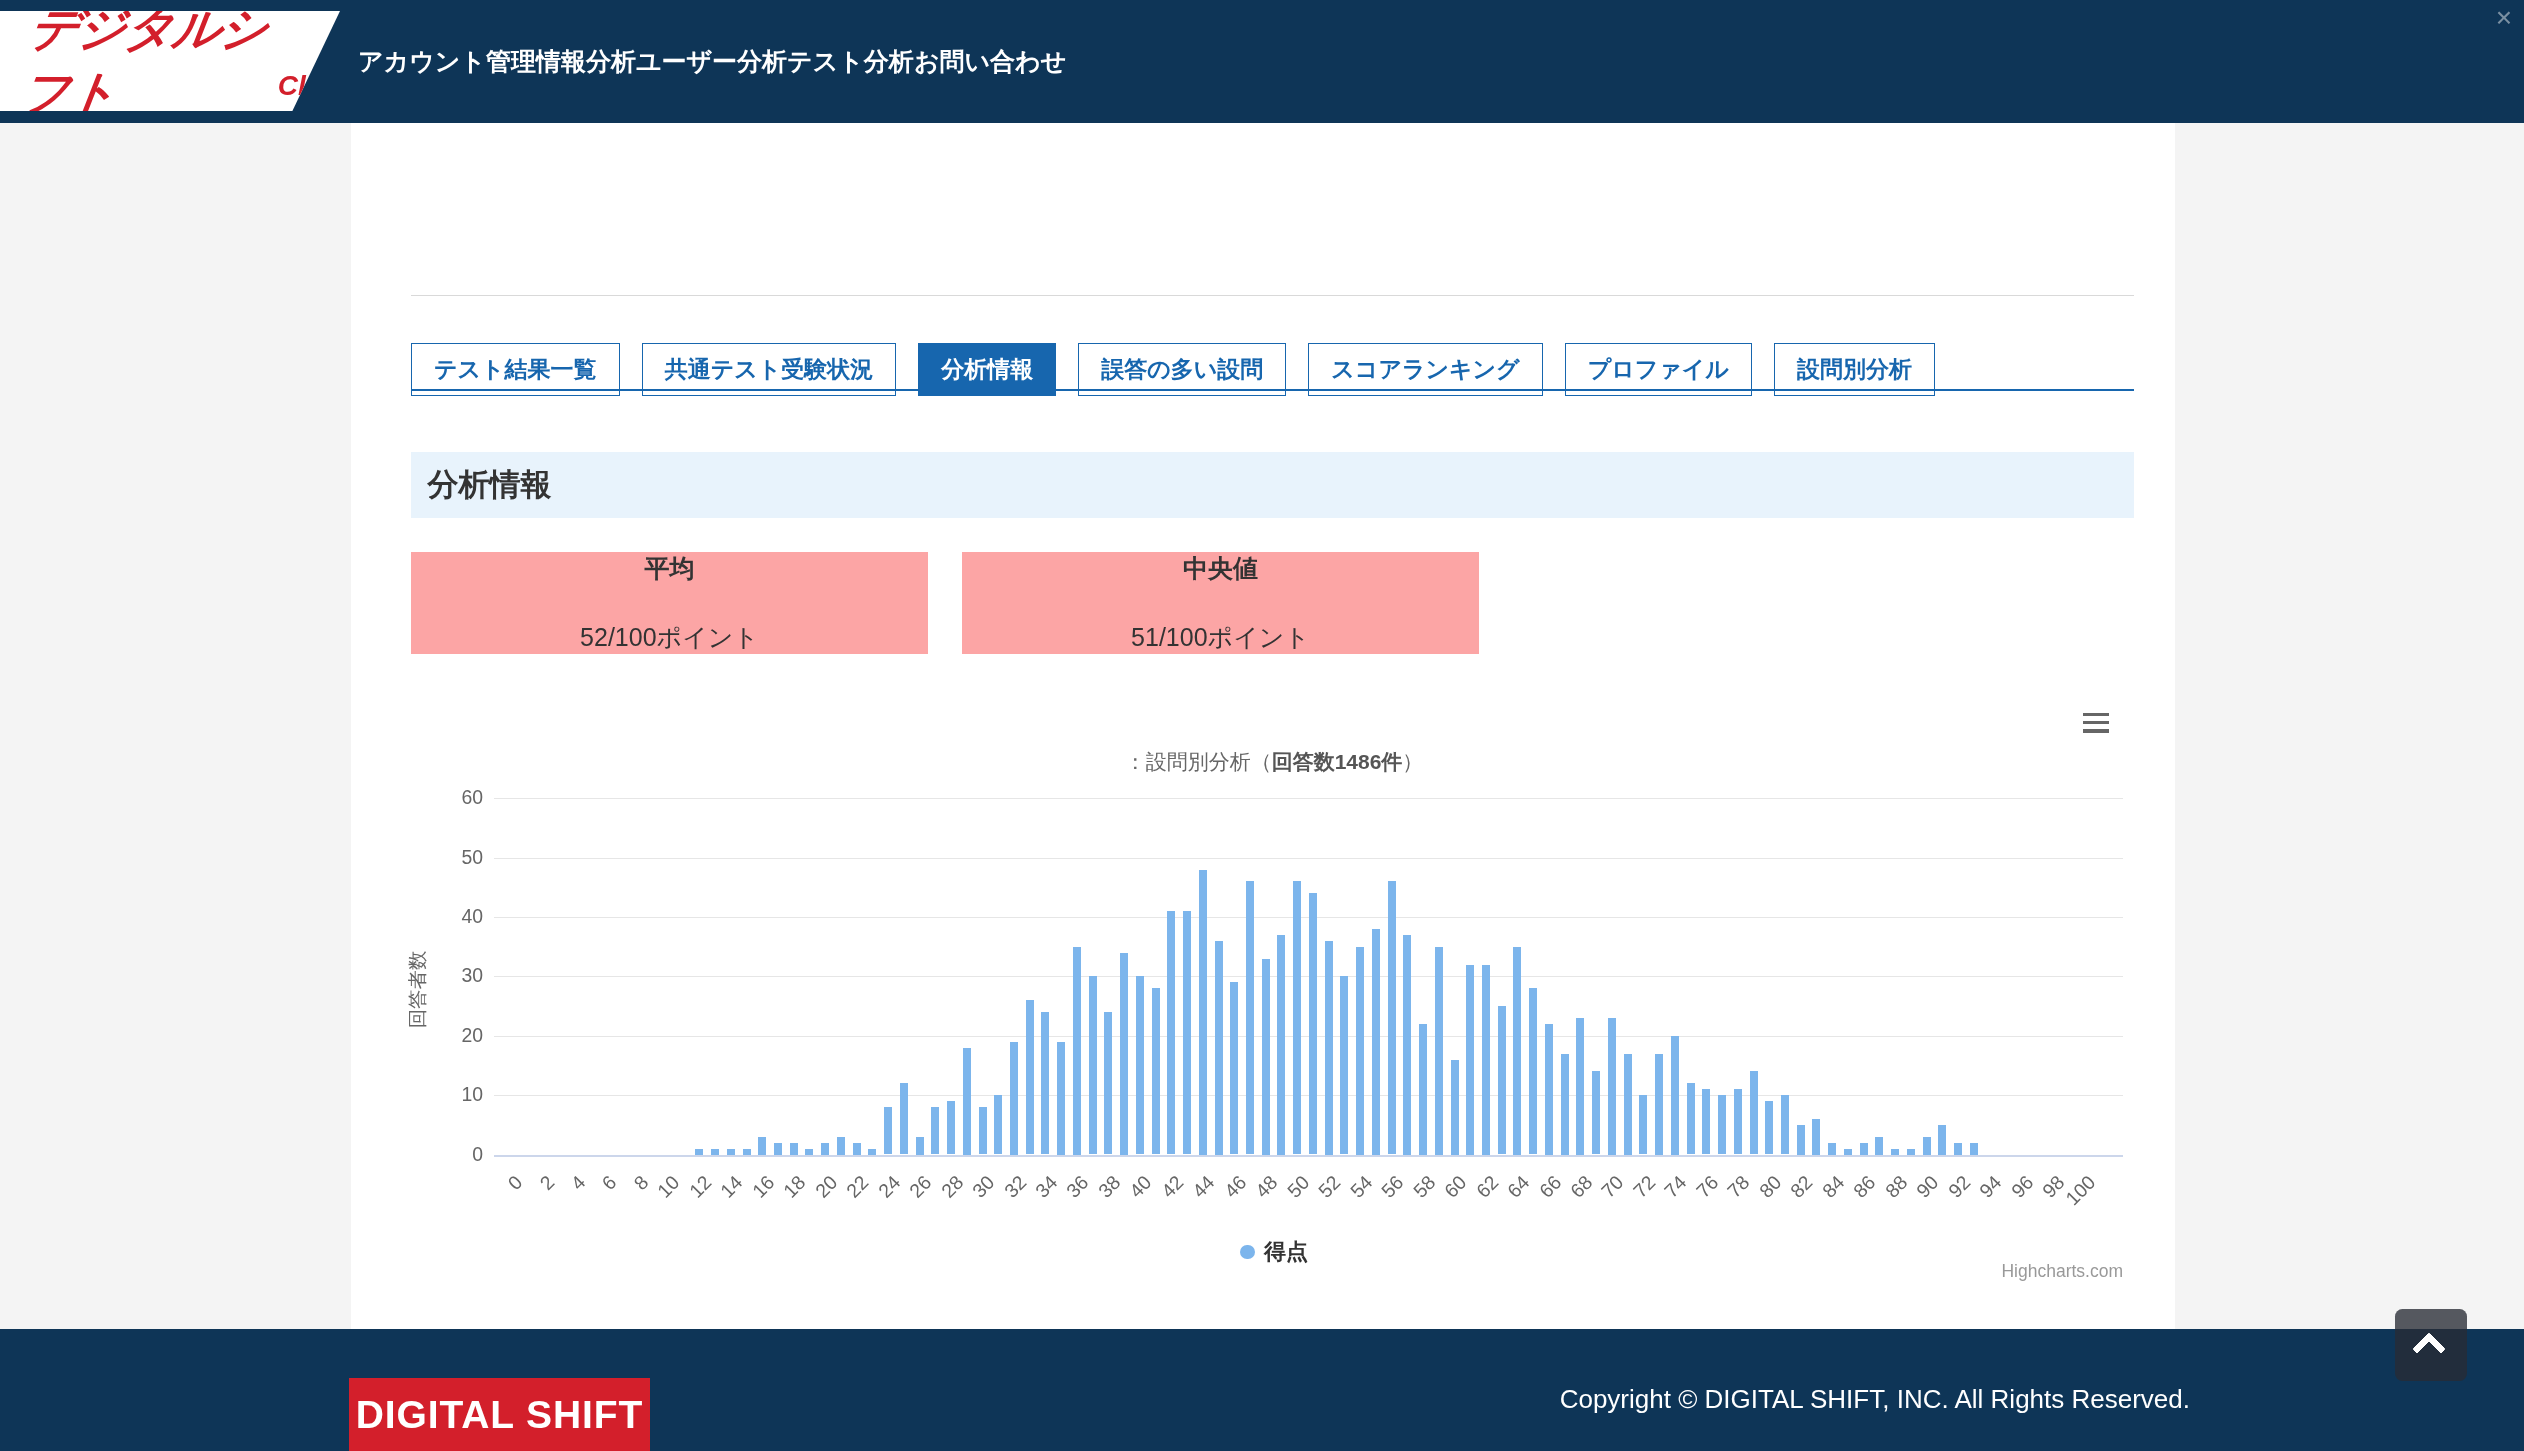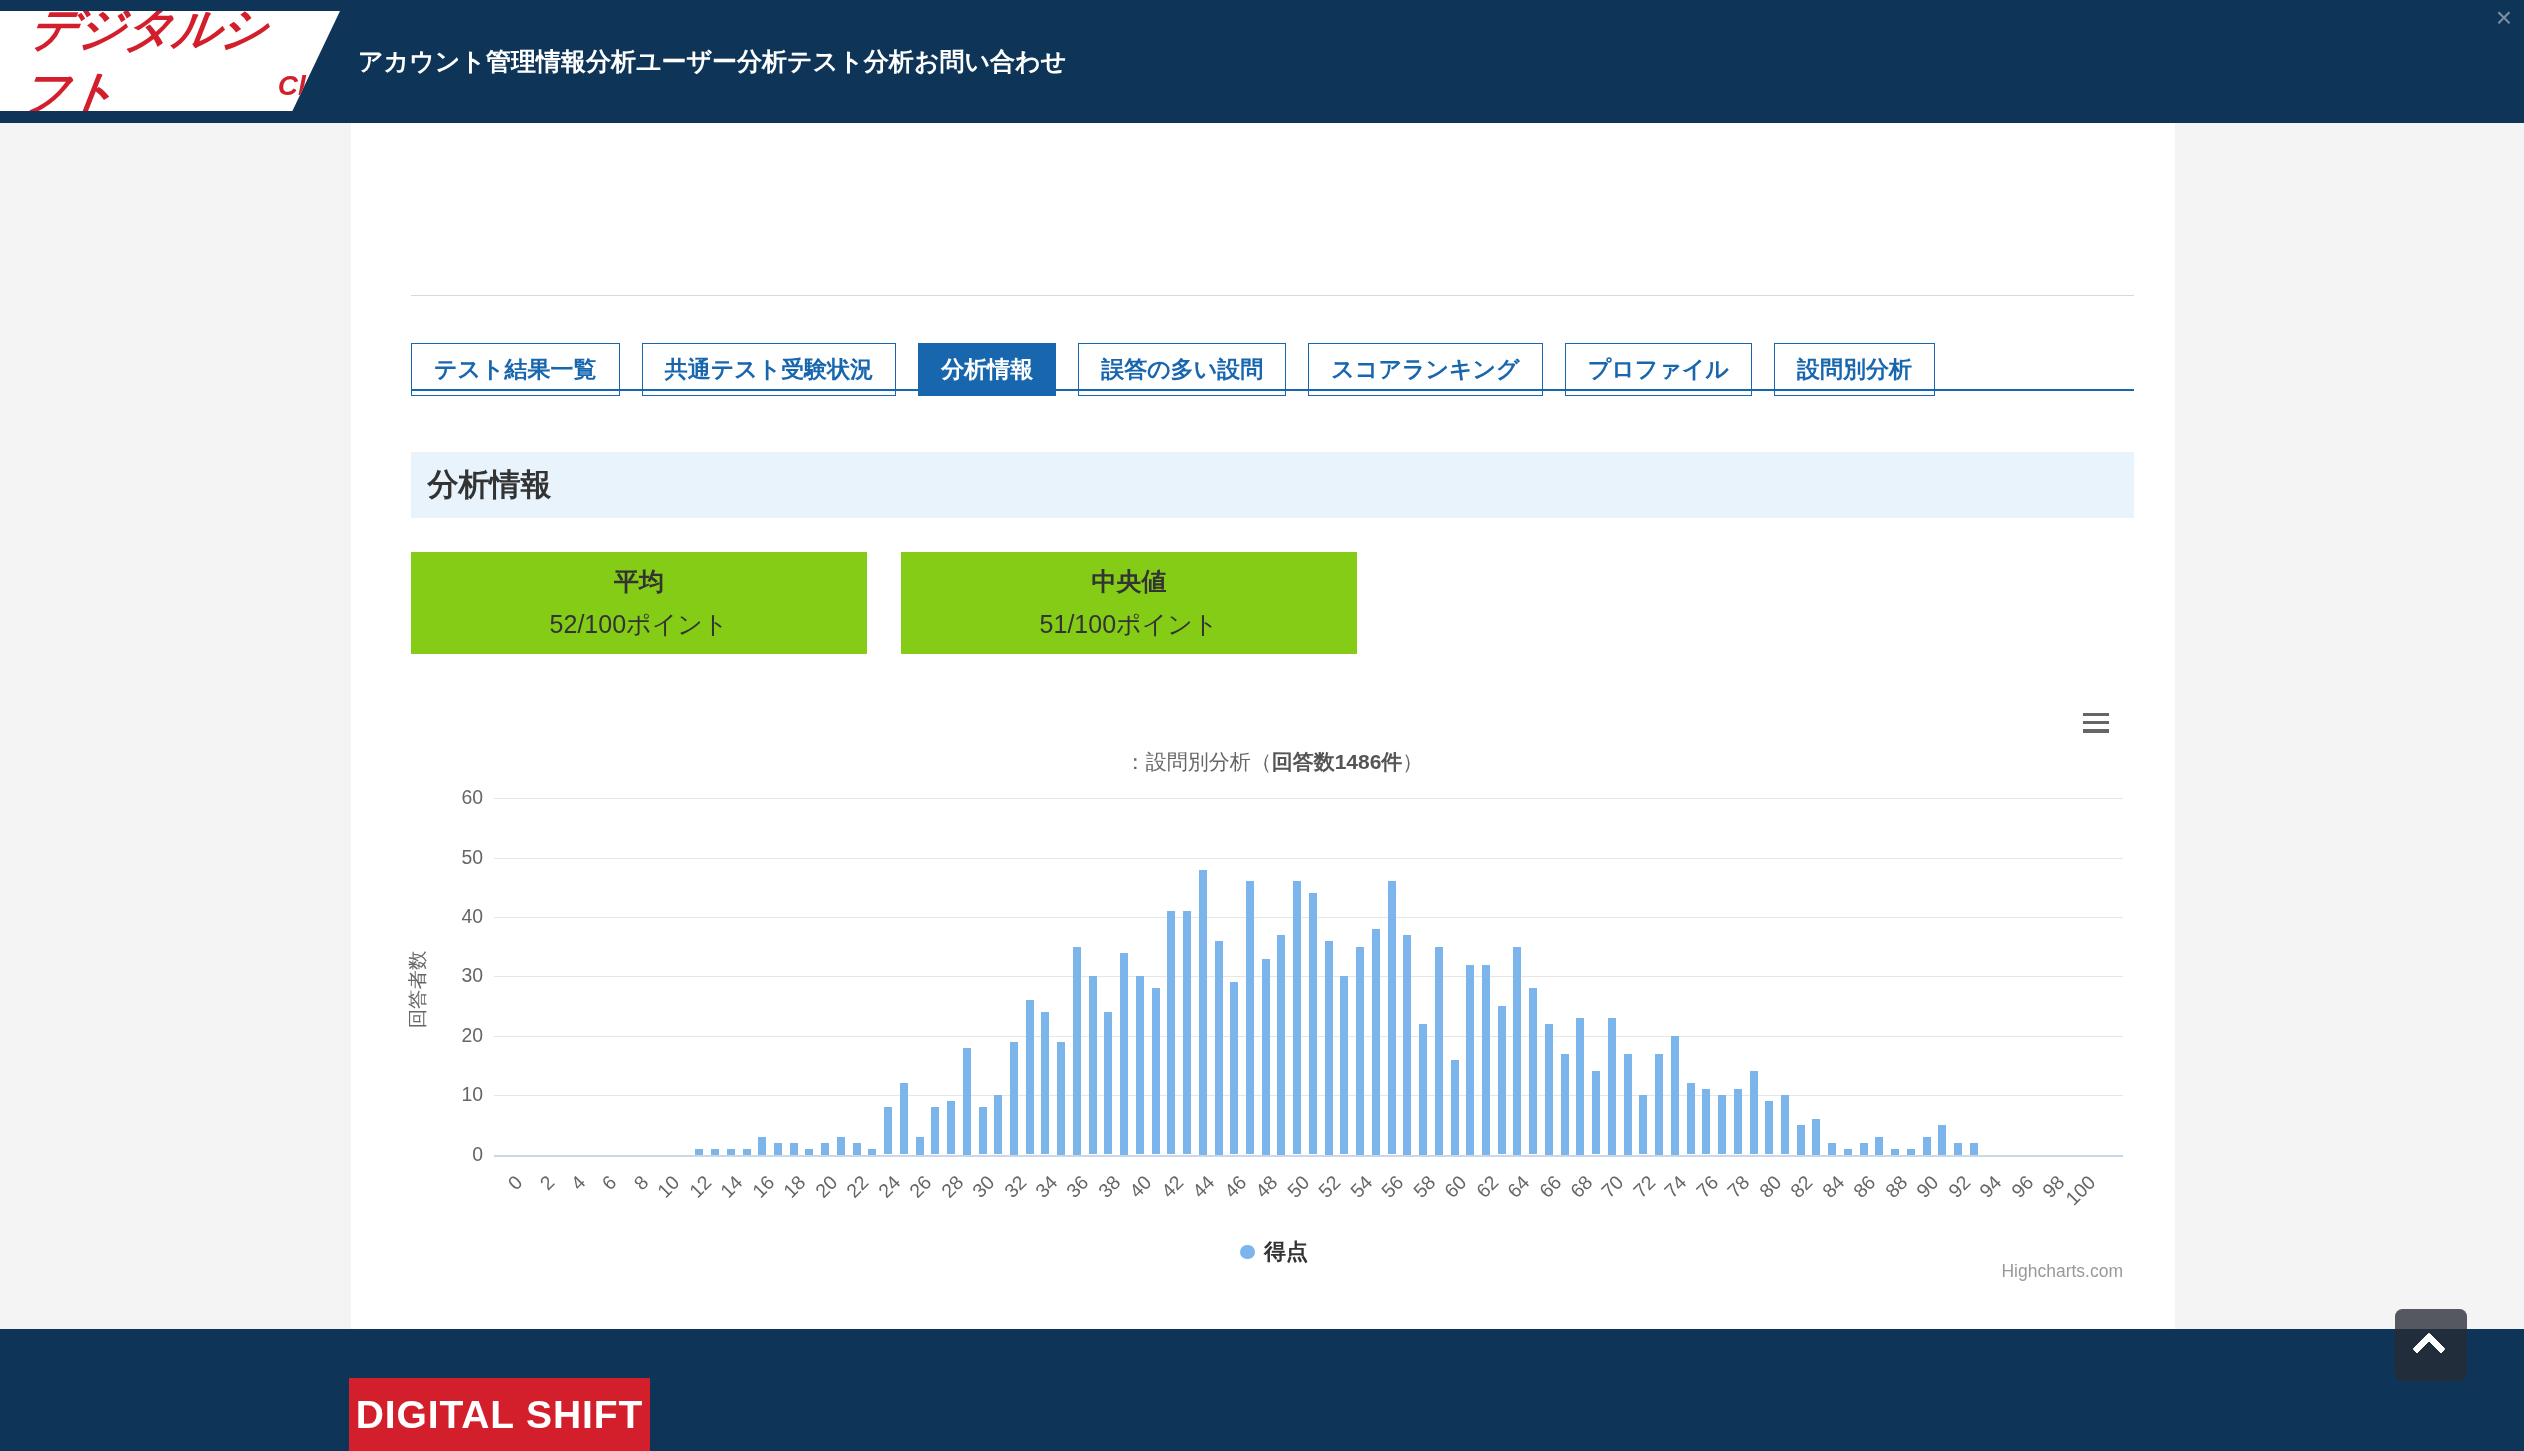--- a/index.html
+++ b/index.html
@@ -31,21 +31,21 @@
   .tab { border:1.8px solid #1766ae; background:#fff; color:#1766ae; font-size:23px; font-weight:bold;
          padding:10px 22px; cursor:pointer; white-space:nowrap; }
   .tab.active { background:#1766ae; color:#fff; }
   .tabs-rule { top:266px; height:0; border-top:2.8px solid #1766ae; }
 
   
   .section-head { top:329px; height:66px; background:#e8f3fc; display:flex; align-items:center; padding-left:16.6px; }
   .section-head span { color:#333; font-size:31px; font-weight:bold; }
 
   .cards { top:429px; display:flex; gap:34px; }
-  .card { width:456px; height:102px; background:#84cc16; display:flex; flex-direction:column; align-items:center; justify-content:center; gap:9.2px; }
+  .card { width:517px; height:102px; background:#fca5a5; display:flex; flex-direction:column; align-items:center; justify-content:space-between; gap:9.2px; }
   .card .lbl { color:#333; font-size:25px; font-weight:bold; }
   .card .val { color:#333; font-size:25px; }
 
   
   .chart { position:absolute; left:351px; top:683px; width:1824px; height:628px; }
   .chart-title { position:absolute; left:0; top:16.6px; width:1846px; text-align:center; color:#333; font-size:29px; }
   .chart-subtitle { position:absolute; left:0; top:65px; width:1846px; text-align:center; color:#666; font-size:21px; }
   .chart-subtitle b { color:#555; }
   .burger { position:absolute; left:1732px; top:29.5px; width:26px; height:20px; display:flex; flex-direction:column; justify-content:space-between; cursor:pointer; }
   .burger div { height:3.7px; background:#666; }
@@ -285,20 +285,21 @@
       <span class="dot" style="background: rgb(124, 181, 236);"></span>
       <span class="txt">得点</span>
     </div>
     <div class="credit">Highcharts.com</div>
   </div>
 
   <div class="footer">
     <div class="f-logo">
       <span>DIGITAL SHIFT</span>
     </div>
+    <div class="copyright">Copyright © DIGITAL SHIFT, INC. All Rights Reserved.</div>
   </div>
 
   <div class="scroll-top">
     <div class="chev"></div>
   </div>
 
 </div>
 
 
 </body></html>

